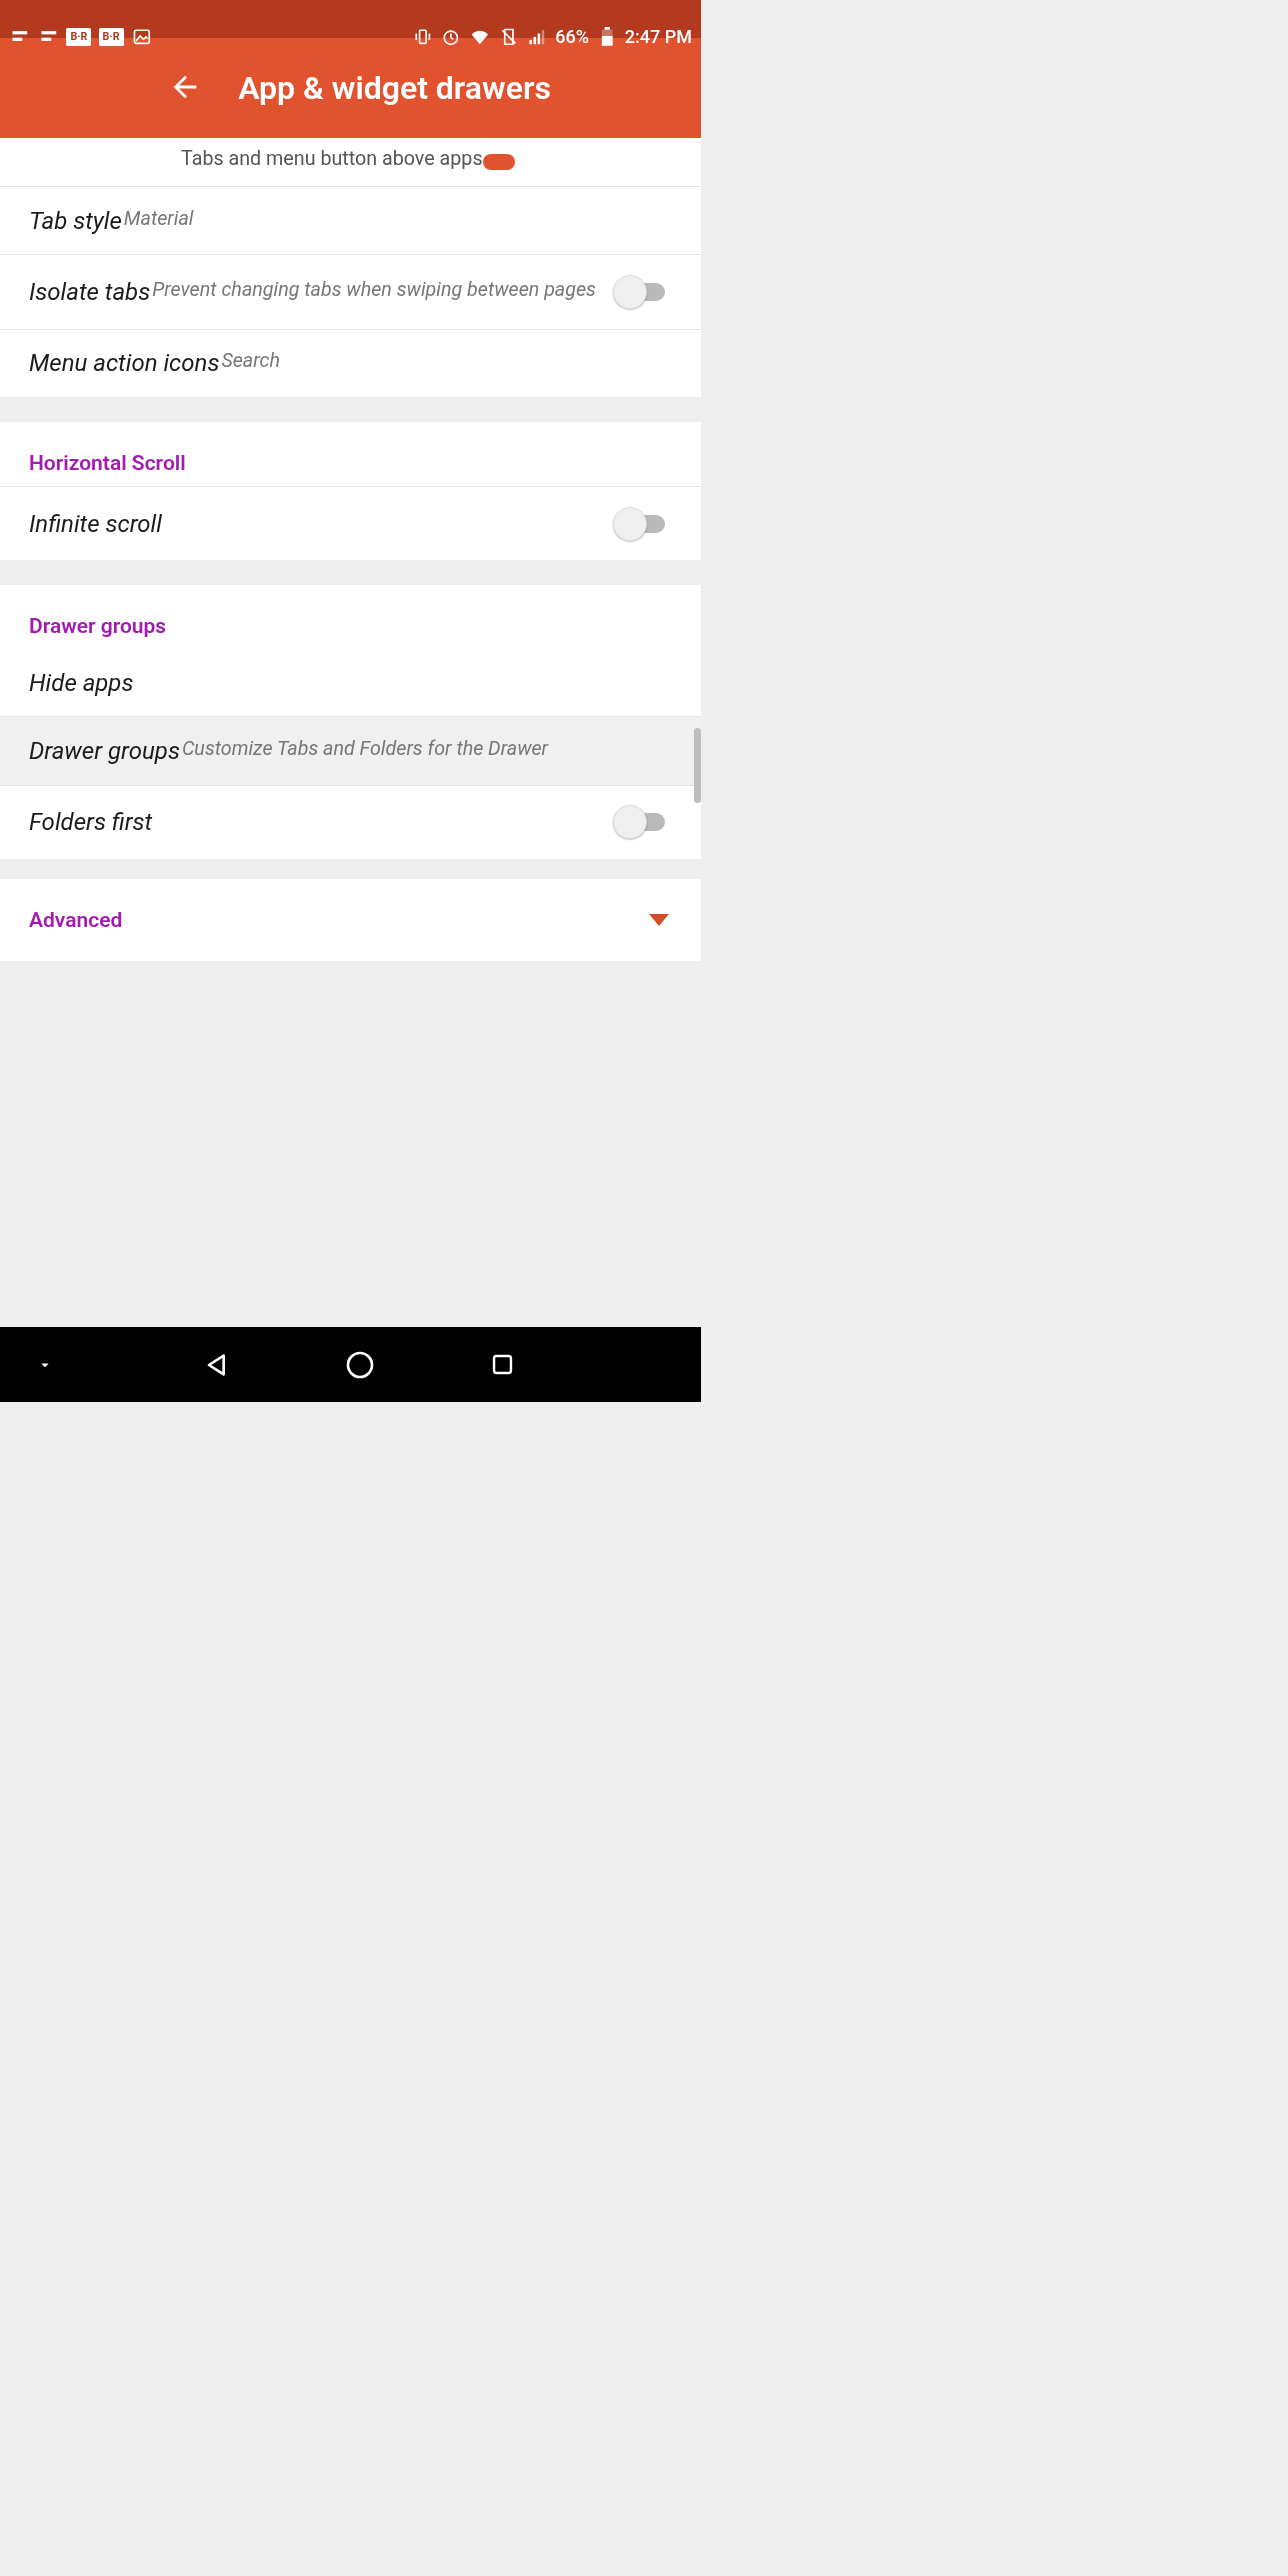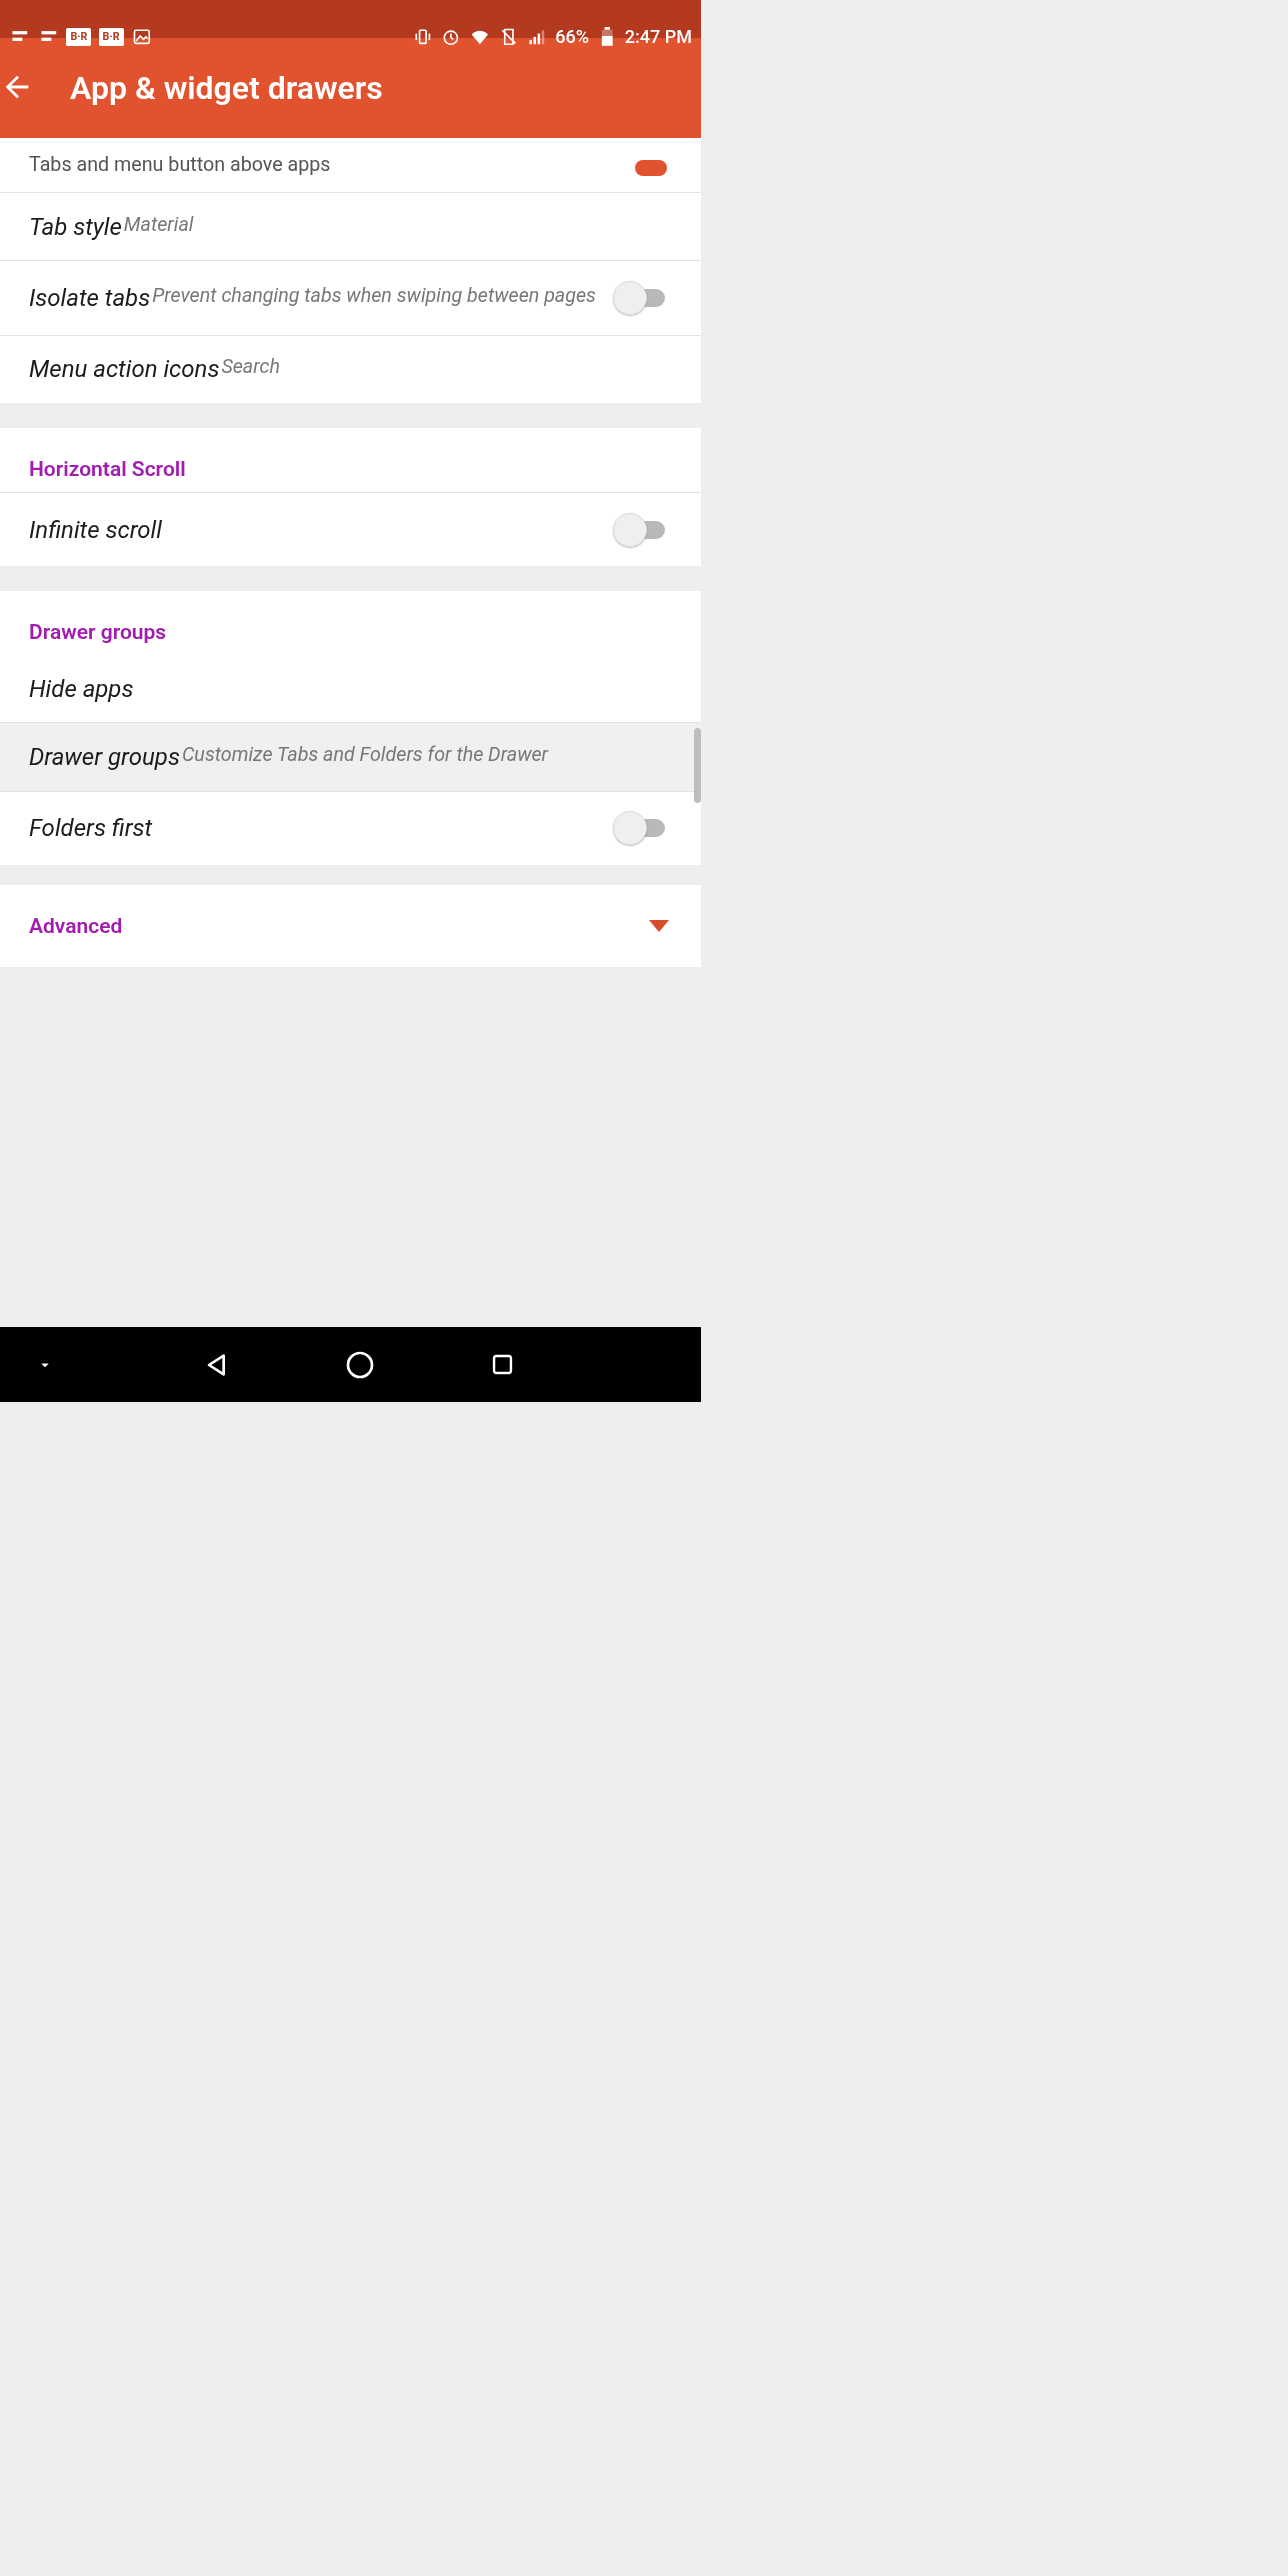--- a/index.html
+++ b/index.html
@@ -24,21 +24,23 @@
   }
   .statusbar .left, .statusbar .right { display: flex; align-items: center; gap: 7.2px; margin-top: 35px; }
   .statusbar .iconbox {
     width: 21.5px; height: 21.5px; display:flex; align-items:center; justify-content:center;
   }
   .appbar {
     background: #e1522e;
     height: 100px;
     display: flex;
     align-items: center;
+    padding-left: 18px;
     gap: 36px;
+    justify-content: center;
   }
   .appbar .title {
     color: #fff;
     font-size: 32px;
     font-weight: 600;
   }
   .back-icon { cursor: pointer; }
   .list { width: 100%; }
   .item {
     background: #fff;
@@ -88,22 +90,22 @@
   }
   .navbar .nb { width:36px; height:36px; display:flex; align-items:center; justify-content:center; }
   .scrollbar {
     position:absolute; right:0; top:728px; width:7.2px; height:75px;
     background:#bdbdbd; border-radius:3.6px;
   }
 
   
   .partial-row {
     background:#fff;
-    padding: 15px 29px 16px 29px;
-    display:flex; justify-content:space-between; align-items:flex-end;
+    padding: 9px 29px 16px 29px;
+    display:flex; justify-content:center; align-items:flex-end;
   }
   .partial-row .sub { font-size:19.7px; color:#555; }
   .caret-down {
     width:0; height:0;
     border-left:10.7px solid transparent;
     border-right:10.7px solid transparent;
     border-top:12.5px solid #d64b2a;
   }
 </style>
 </head>

